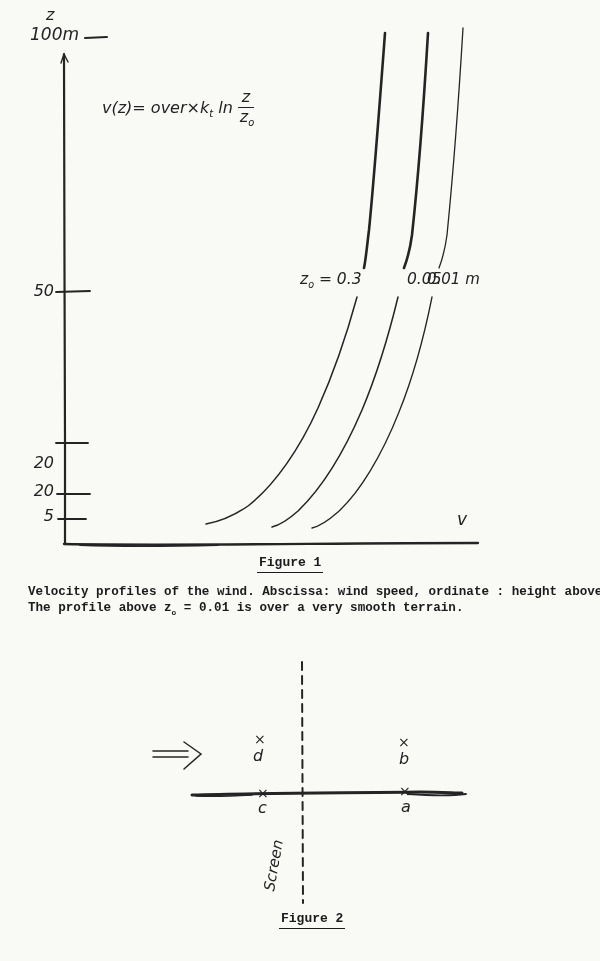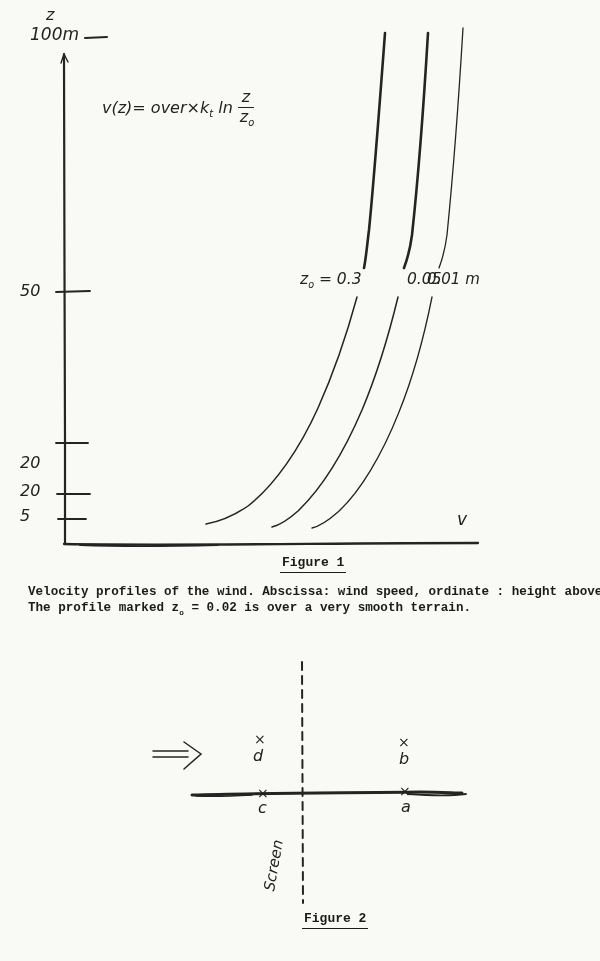--- a/index.html
+++ b/index.html
@@ -18,26 +18,25 @@
     color:#222;
     white-space:nowrap;
     line-height:1;
   }
   .type{
     font-family:"Liberation Mono", monospace;
     font-weight:700;
     color:#1b1b1b;
     white-space:nowrap;
   }
-  .tick-label{width:34px;font-size:16px;}
+  .tick-label{width:34px;text-align:right;font-size:16px;}
   .fig-title{
     font-size:13px;
     border-bottom:1.4px solid #1b1b1b;
     padding:0 2px 2px 2px;
-    margin-left:23px;
   }
   .cap-line{font-size:12.6px;line-height:16px;}
   sub{font-size:0.62em;}
   .frac{
     display:inline-block;text-align:center;vertical-align:-0.55em;
     line-height:1;margin-left:5px;
   }
   .frac .num{display:block;border-bottom:1.5px solid #222;padding:0 4px 2px 4px;}
   .frac .den{display:block;padding-top:1px;text-align:right;}
   .marker{font-style:normal;font-size:14px;}
@@ -98,21 +97,21 @@
   <div class="abs hand" style="left:300px;top:272px;font-size:15.5px;"><span>z</span><sub>o</sub><span> = 0.3</span></div>
   <div class="abs hand" style="left:383px;top:272px;font-size:15.5px;margin-left:24px;">0.05</div>
   <div class="abs hand" style="left:427px;top:272px;font-size:15px;">0.01 m</div>
 
   <div class="abs hand" style="left:457px;top:511px;font-size:17px;">v</div>
 
   <div class="abs type fig-title" style="left:257px;top:555px;">Figure 1</div>
 
   <div class="abs" style="left:28px;top:584px;">
     <div class="type cap-line">Velocity profiles of the wind. Abscissa: wind speed, ordinate : height above</div>
-    <div class="type cap-line"><span>The profile marked z</span><sub>o</sub><span> = 0.02 is over a very smooth terrain.</span></div>
+    <div class="type cap-line"><span>The profile above z</span><sub>o</sub><span> = 0.01 is over a very smooth terrain.</span></div>
   </div>
 
   <div class="abs hand marker" style="left:254px;top:732px;">×</div>
   <div class="abs hand ptlabel" style="left:253px;top:748px;">d</div>
 
   <div class="abs hand marker" style="left:398px;top:735px;">×</div>
   <div class="abs hand ptlabel" style="left:399px;top:751px;">b</div>
 
   <div class="abs hand marker" style="left:257px;top:786px;">×</div>
   <div class="abs hand ptlabel" style="left:258px;top:800px;">c</div>

